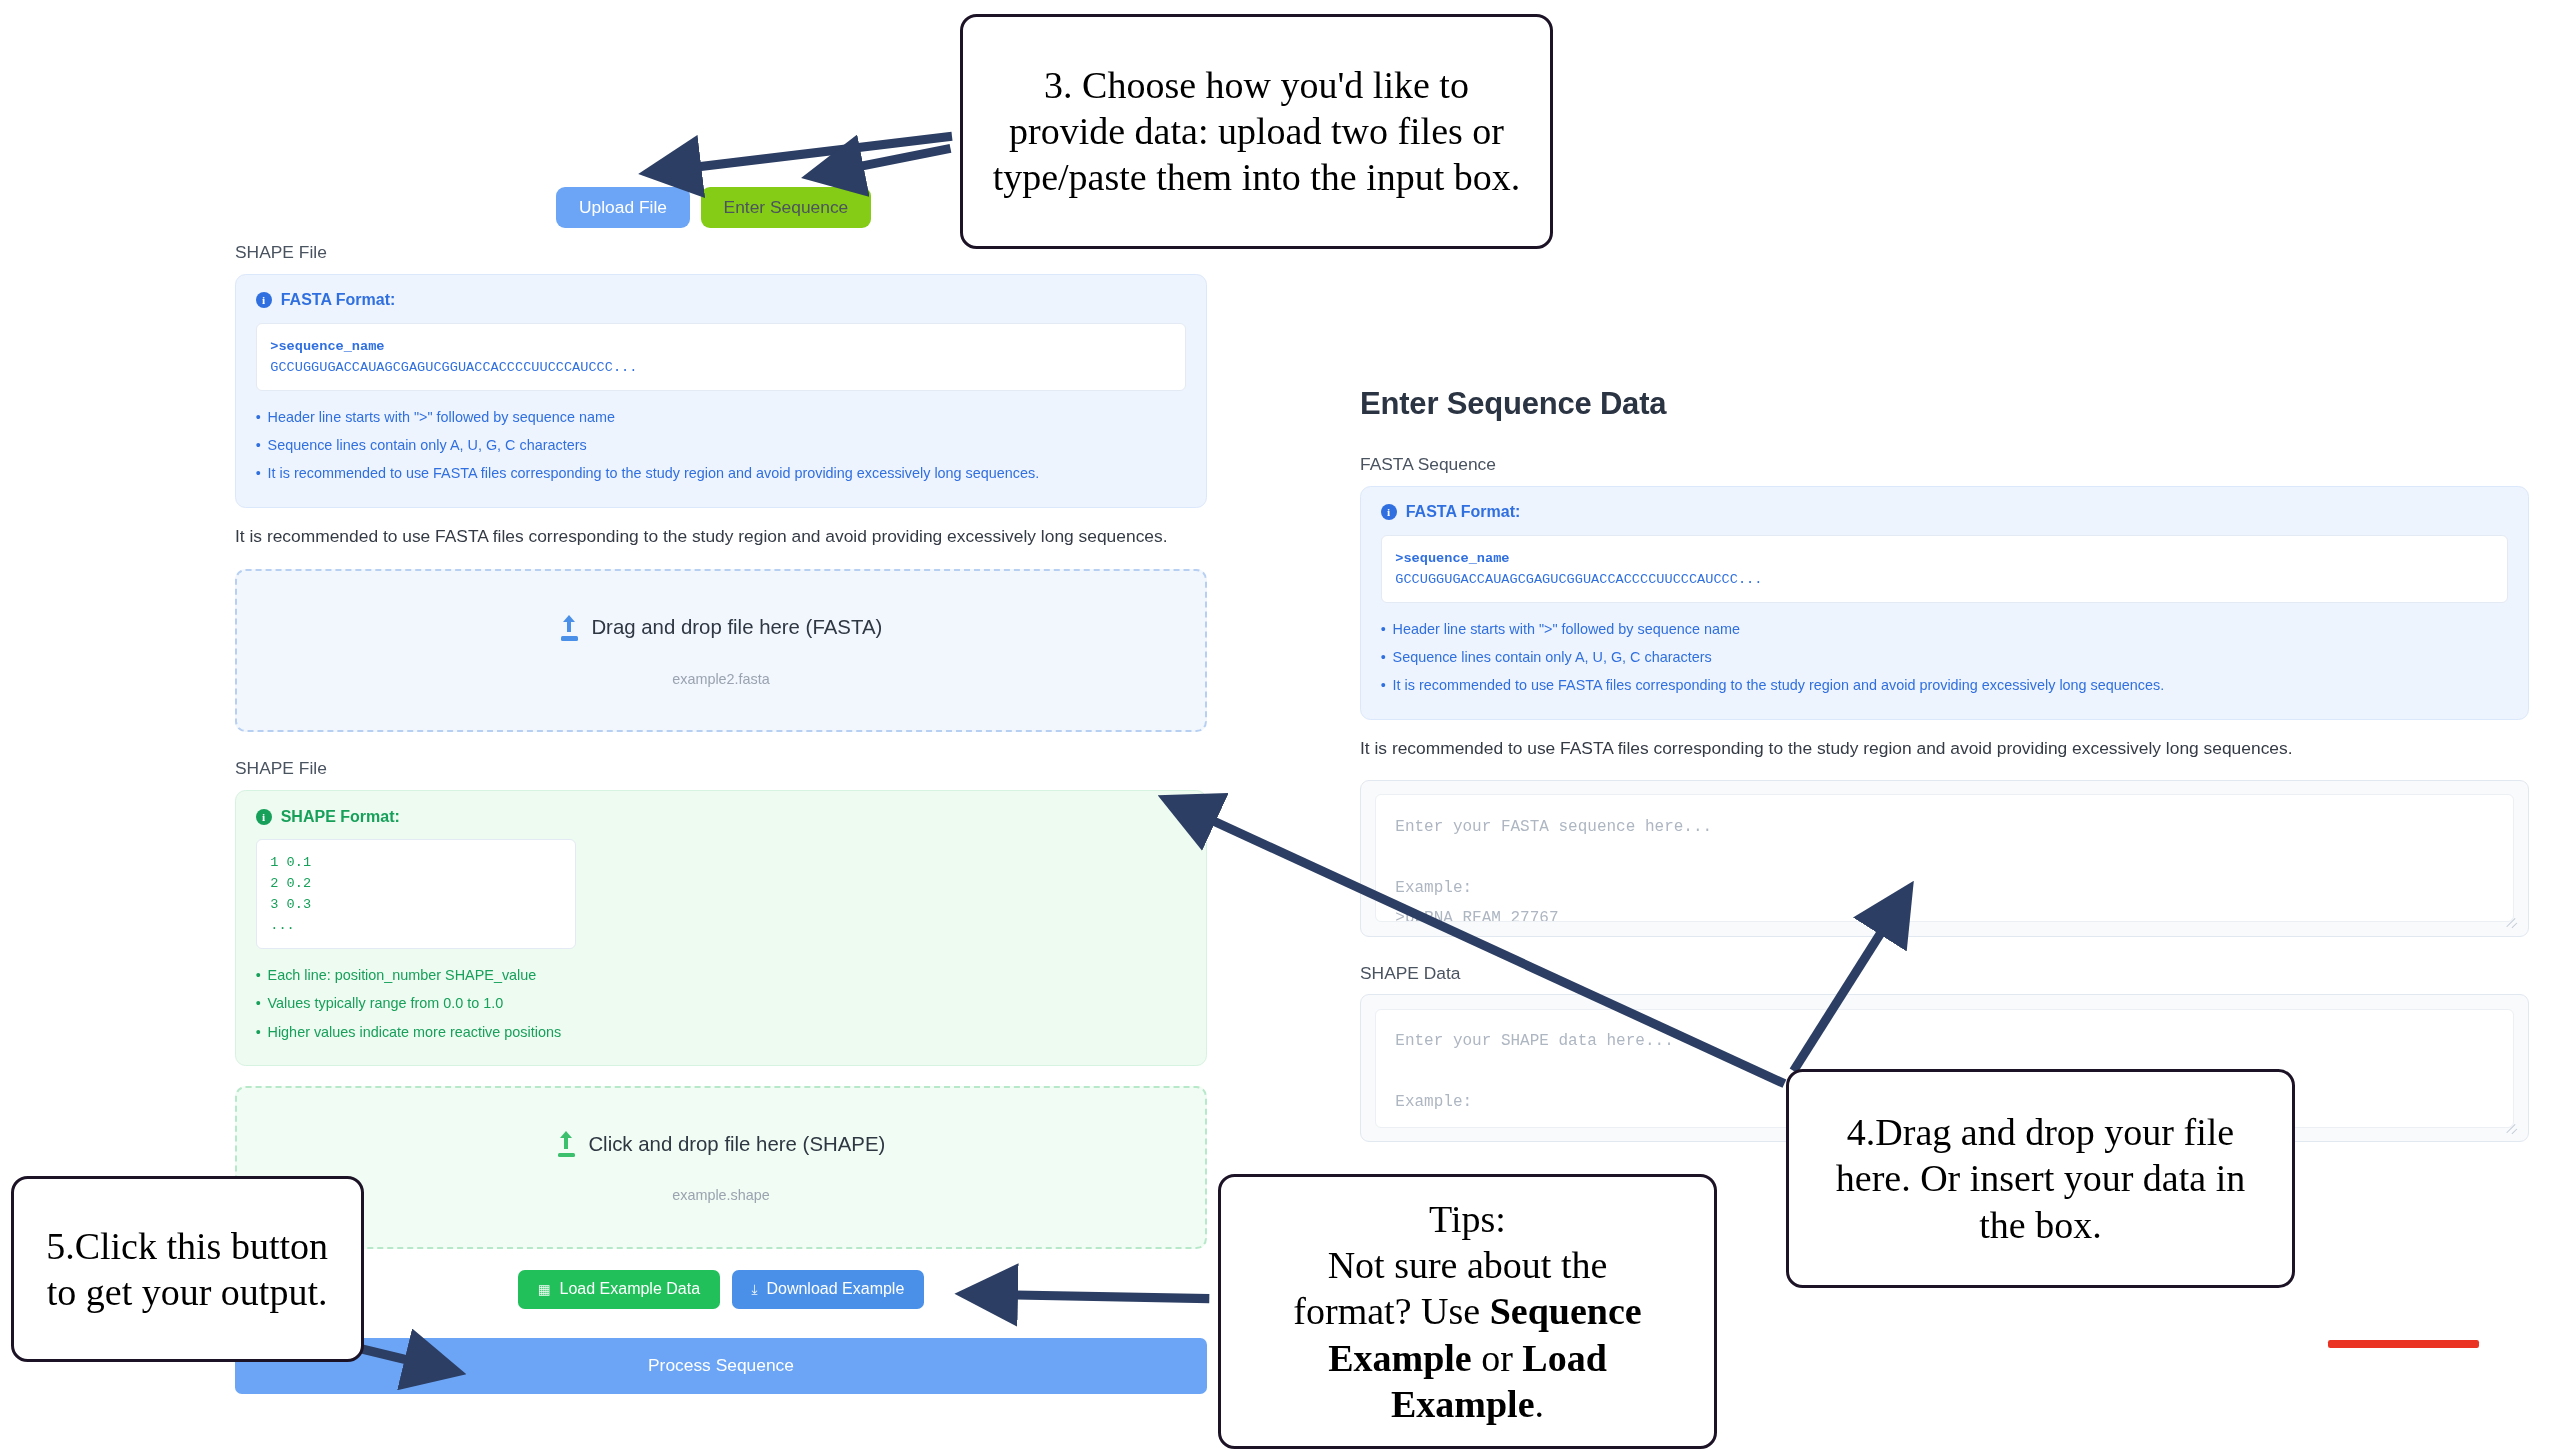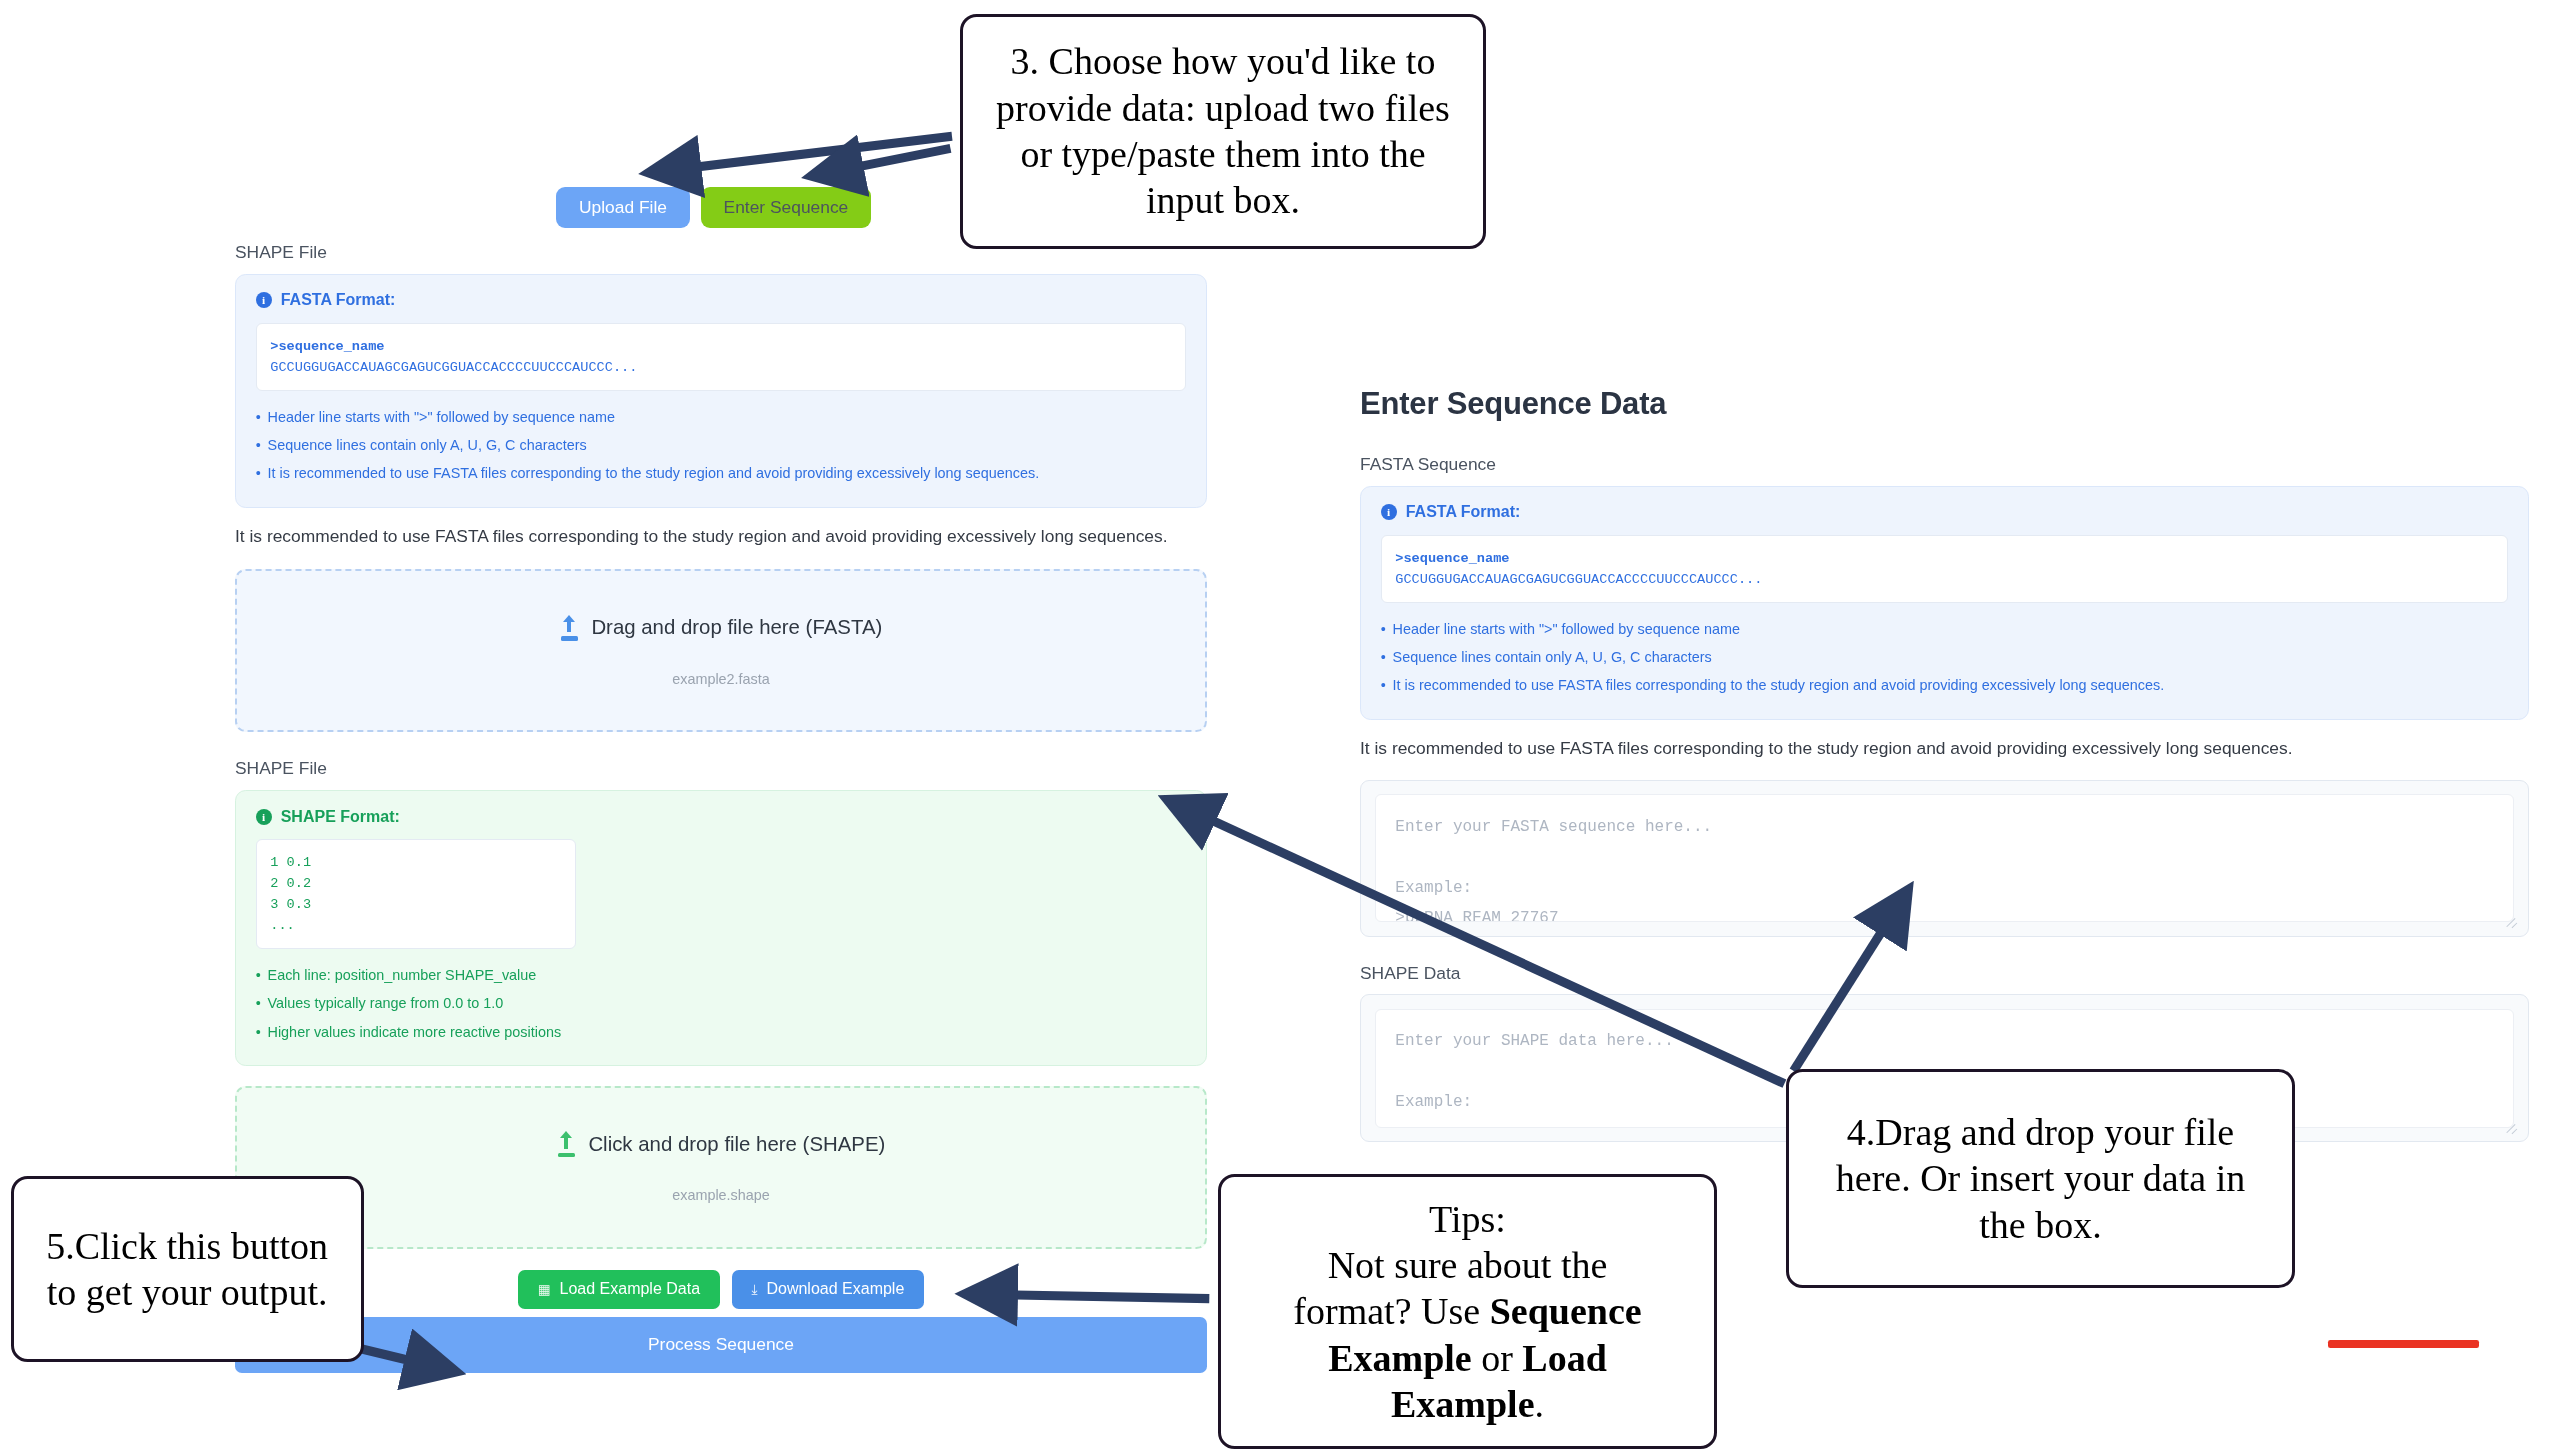--- a/index.html
+++ b/index.html
@@ -68,21 +68,21 @@
   .uparrow.blue s{border-bottom:7.6px solid #4a90e8;}
   .uparrow.green i,.uparrow.green b{background:#3cc06d;}
   .uparrow.green s{border-bottom:7.6px solid #3cc06d;}
 
   
   .btnrow{display:flex;gap:12px;justify-content:center;margin-top:21px;}
   .btn{font-size:16px;border-radius:6.8px;padding:11.4px 19.7px;color:#fff;display:flex;align-items:center;gap:9px;line-height:1;}
   .btn.green{background:#21c05b;}
   .btn.blue{background:#4a90e8;}
   .btn .gi{font-size:13.6px;opacity:.92;}
-  .wide{margin-top:8px;width:100%;background:#6ca5f6;color:#fff;border-radius:6.8px;
+  .wide{margin-top:29px;width:100%;background:#6ca5f6;color:#fff;border-radius:6.8px;
         text-align:center;font-size:17.4px;padding:17.4px 0;box-sizing:border-box;}
 
   
   .rightcol{position:absolute;left:1360px;top:386px;width:1169px;}
   .ta{
     background:#f8fafc;border:0.8px solid #e2e8f0;border-radius:9px;padding:13.6px;box-sizing:border-box;position:relative;
   }
   .ta .inner{
     background:#ffffff;border:0.8px solid #eceff4;border-radius:6px;box-sizing:border-box;
     width:100%;height:100%;padding:16.6px 19.7px;
@@ -256,21 +256,21 @@
 
     <line x1="2370" y1="1415" x2="2520" y2="1178" stroke="#2c3e63" stroke-width="12" marker-end="url(#ah)"></line>
 
     <line x1="2358" y1="1432" x2="1545" y2="1058" stroke="#2c3e63" stroke-width="12" marker-end="url(#ah)"></line>
 
     <line x1="1598" y1="1716" x2="1278" y2="1710" stroke="#2c3e63" stroke-width="12" marker-end="url(#ah)"></line>
 
     <line x1="418" y1="1768" x2="600" y2="1812" stroke="#2c3e63" stroke-width="12" marker-end="url(#ah)"></line>
   </svg>
 
-  <div class="callout" style="left:960px;top:13.6px;width:526px;height:235px;font-size:38px;padding:0 19.7px;">3. Choose how you'd like to provide data: upload two files or type/paste them into the input box.</div>
+  <div class="callout" style="left:960px;top:13.6px;width:593px;height:235px;font-size:38px;padding:0 19.7px;">3. Choose how you'd like to provide data: upload two files or type/paste them into the input box.</div>
 
   <div class="callout" style="left:1786px;top:1069px;width:509px;height:219px;font-size:38px;padding:0 21px;">4.Drag and drop your file here. Or insert your data in the box.</div>
 
   <div class="callout" style="left:10.6px;top:1176px;width:353px;height:186px;font-size:38px;padding:0 18px;">5.Click this button to get your output.</div>
 
   <div class="callout" style="left:1218px;top:1174px;width:499px;height:275px;font-size:38px;padding:0 18px;flex-direction:column;">
     <div>Tips:</div>
     <div>Not sure about the</div>
     <div><span>format? Use </span><span class="b">Sequence</span></div>
     <div><span class="b">Example</span><span> or </span><span class="b">Load</span></div>

